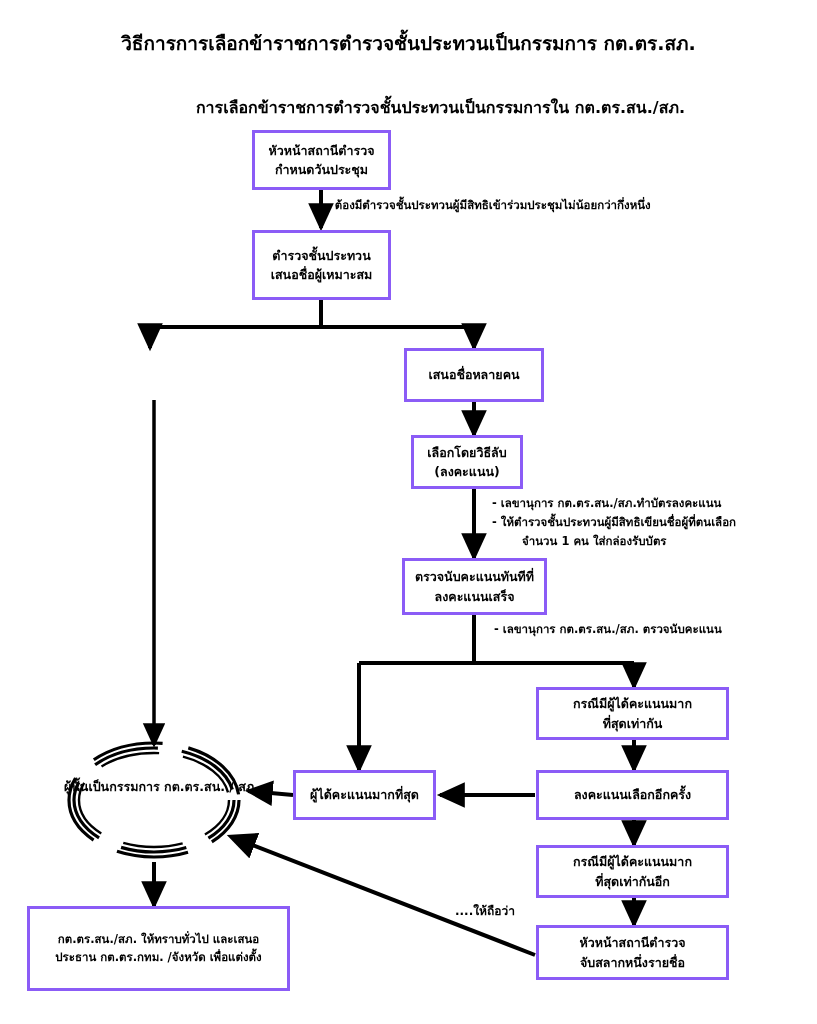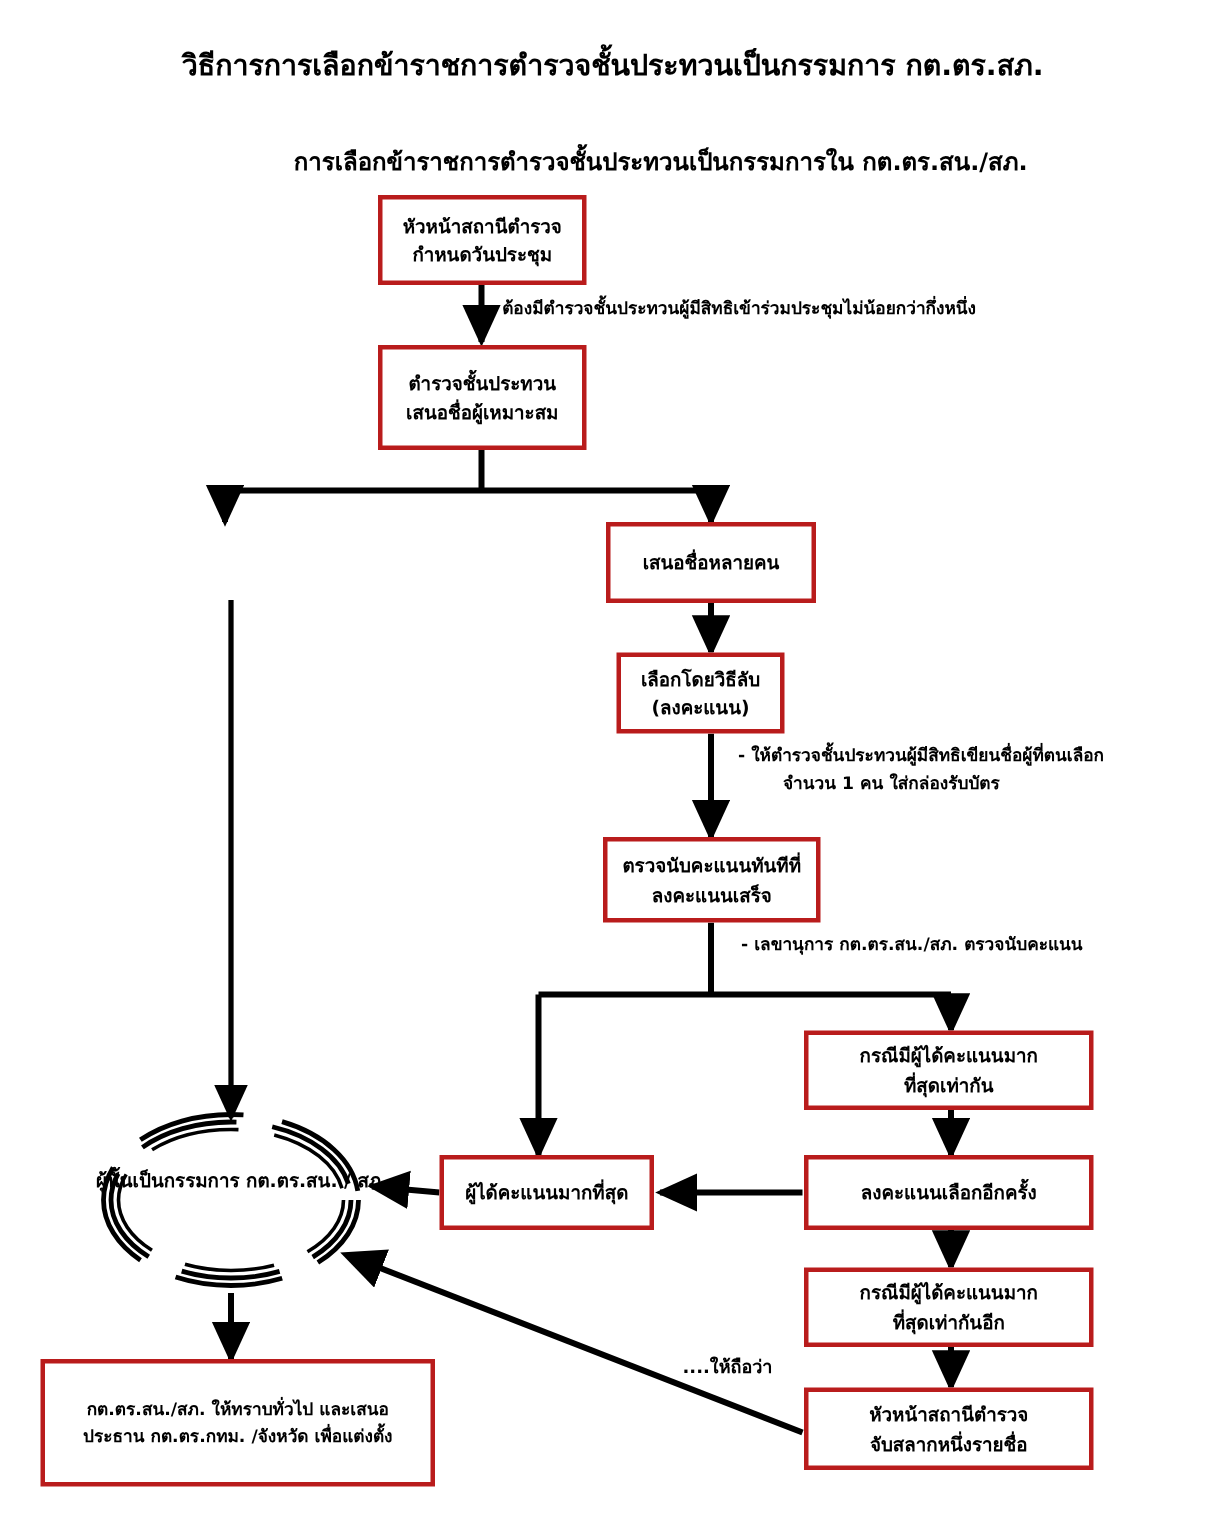--- a/index.html
+++ b/index.html
@@ -42,21 +42,21 @@
     width: 817px;
     text-align: center;
     font-size: 16px;
     font-weight: bold;
     color: #000000;
     padding-left: 32px;
   }
   .node {
     position: absolute;
     box-sizing: border-box;
-    border: 3px solid #b91c1c;
+    border: 3px solid #8b5cf6;
     background: #ffffff;
     display: flex;
     flex-direction: column;
     align-items: center;
     justify-content: center;
     text-align: center;
     color: #000000;
     font-weight: bold;
     line-height: 1.55;
     z-index: 3;
@@ -196,20 +196,21 @@
   <div class="oval-text" style="left:64px; top:776px; width:180px;">
     <span class="ln">ผู้นั้นเป็นกรรมการ</span>
     <span class="ln">กต.ตร.สน. / สภ.</span>
   </div>
 
   <div class="note" style="left:326px; top:196px;">
     <span class="ln">- ต้องมีตำรวจชั้นประทวนผู้มีสิทธิเข้าร่วมประชุมไม่น้อยกว่ากึ่งหนึ่ง</span>
   </div>
 
   <div class="note" style="left:492px; top:494px;">
+    <span class="ln">-  เลขานุการ กต.ตร.สน./สภ.ทำบัตรลงคะแนน</span>
     <span class="ln">- ให้ตำรวจชั้นประทวนผู้มีสิทธิเขียนชื่อผู้ที่ตนเลือก</span>
     <span class="ln" style="padding-left:30px;">จำนวน 1 คน ใส่กล่องรับบัตร</span>
   </div>
 
   <div class="note" style="left:494px; top:620px;">
     <span class="ln">- เลขานุการ กต.ตร.สน./สภ. ตรวจนับคะแนน</span>
   </div>
 
   <div class="note" style="left:455px; top:902px; font-size:12px;">
     <span class="ln">....ให้ถือว่า</span>

